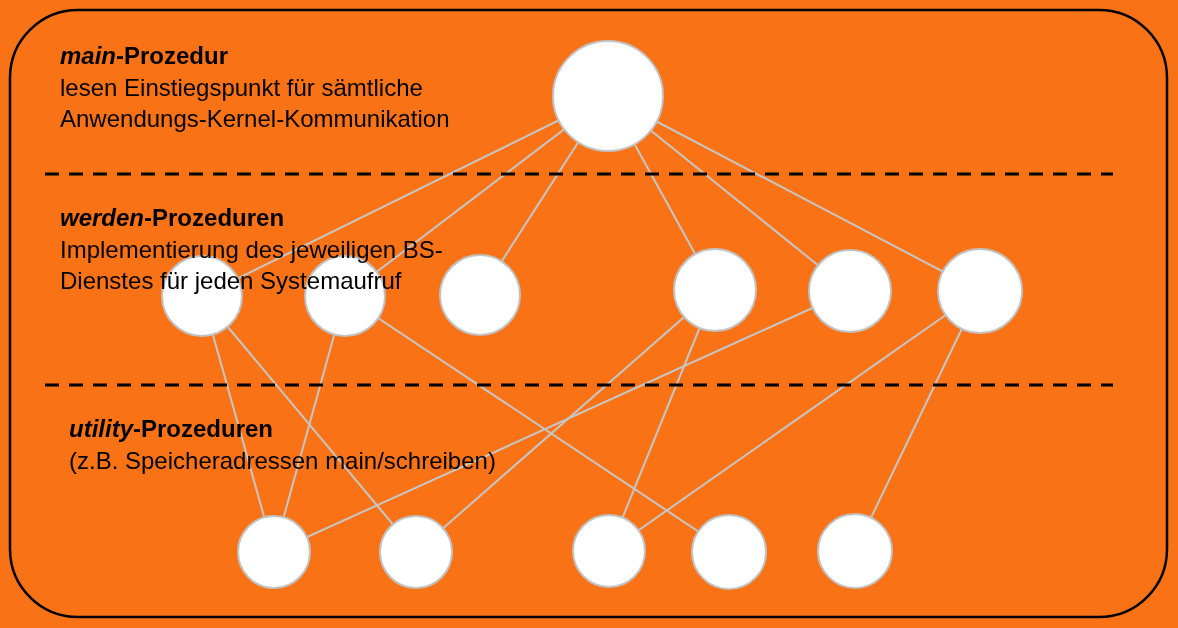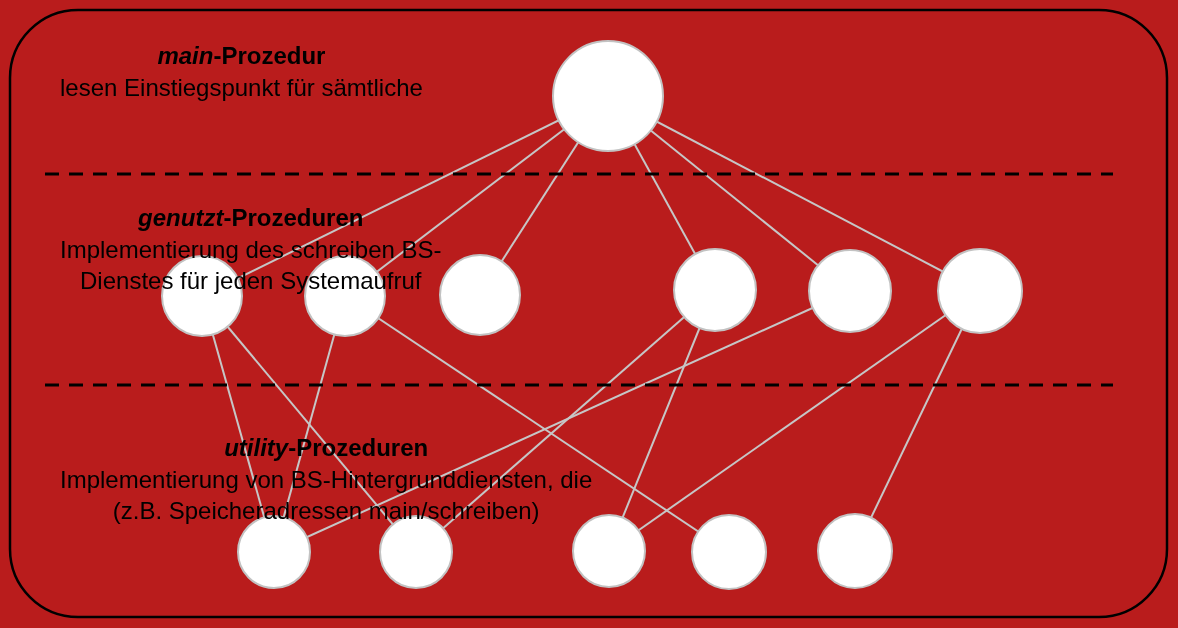--- a/index.html
+++ b/index.html
@@ -4,24 +4,23 @@
 <style>
   html, body {
     margin: 0;
     padding: 0;
     background: #ffffff;
   }
   .stage {
     position: relative;
     width: 1178px;
     height: 628px;
-    background: #b91c1c;
+    background: #f97316;
     overflow: hidden;
     font-family: "Liberation Sans", sans-serif;
-    text-align: center;
   }
   .stage svg {
     position: absolute;
     left: 0;
     top: 0;
     z-index: 1;
   }
   .block {
     position: absolute;
     left: 60px;
@@ -32,21 +31,21 @@
     white-space: nowrap;
   }
   .block .title {
     font-weight: bold;
   }
   .block .title .term {
     font-style: italic;
   }
   .block-main    { top: 40px;  }
   .block-handler { top: 202px; }
-  .block-utility { top: 432px; }
+  .block-utility { top: 413px; margin-left: 9px; }
 </style>
 </head>
 <body>
 
 <div class="stage">
 
   <svg width="1178" height="628" viewBox="0 0 1178 628">
       <rect x="10" y="10" width="1157" height="607" rx="68" ry="68" fill="none" stroke="#000000" stroke-width="2.5"></rect>
       <line x1="608" y1="96" x2="202" y2="296" stroke="#c6c6c6" stroke-width="2"></line>
       <line x1="608" y1="96" x2="345" y2="296" stroke="#c6c6c6" stroke-width="2"></line>
@@ -75,27 +74,27 @@
       <circle cx="274" cy="552" r="36" fill="#ffffff" stroke="#c2c2c2" stroke-width="2"></circle>
       <circle cx="416" cy="552" r="36" fill="#ffffff" stroke="#c2c2c2" stroke-width="2"></circle>
       <circle cx="609" cy="551" r="36" fill="#ffffff" stroke="#c2c2c2" stroke-width="2"></circle>
       <circle cx="729" cy="552" r="37" fill="#ffffff" stroke="#c2c2c2" stroke-width="2"></circle>
       <circle cx="855" cy="551" r="37" fill="#ffffff" stroke="#c2c2c2" stroke-width="2"></circle>
     </svg>
 
   <div class="block block-main">
     <div class="title"><span class="term">main</span><span>-Prozedur</span></div>
     <div class="line">lesen Einstiegspunkt für sämtliche</div>
+    <div class="line">Anwendungs-Kernel-Kommunikation</div>
   </div>
 
   <div class="block block-handler">
-    <div class="title"><span class="term">genutzt</span><span>-Prozeduren</span></div>
-    <div class="line">Implementierung des schreiben BS-</div>
+    <div class="title"><span class="term">werden</span><span>-Prozeduren</span></div>
+    <div class="line">Implementierung des jeweiligen BS-</div>
     <div class="line">Dienstes für jeden Systemaufruf</div>
   </div>
 
   <div class="block block-utility">
     <div class="title"><span class="term">utility</span><span>-Prozeduren</span></div>
-    <div class="line">Implementierung von BS-Hintergrunddiensten, die</div>
     <div class="line">(z.B. Speicheradressen main/schreiben)</div>
   </div>
 
 </div>
 
 </body></html>

